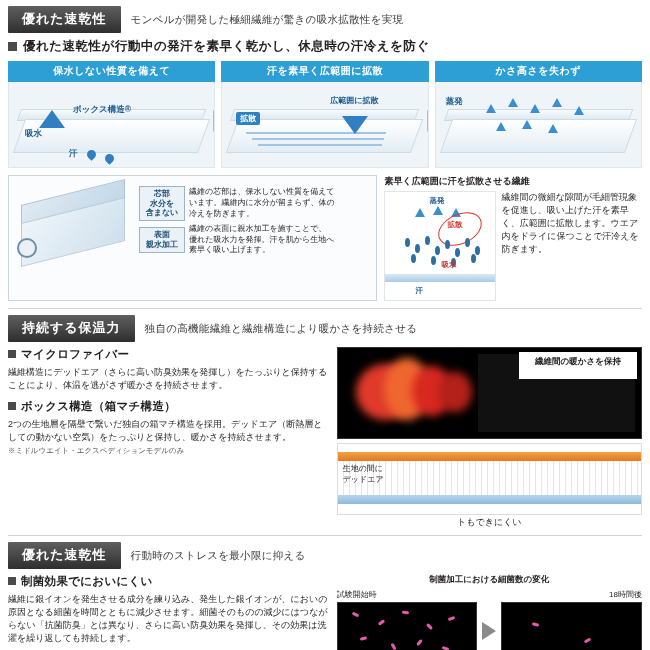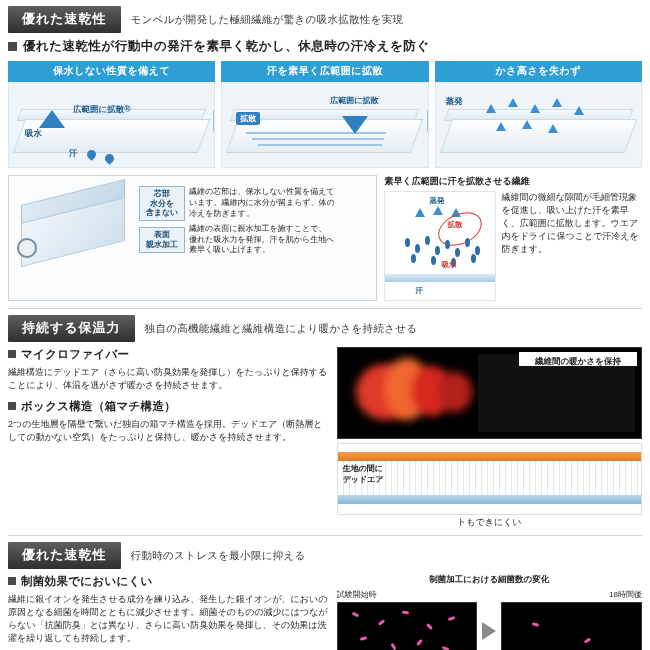--- a/index.html
+++ b/index.html
@@ -113,21 +113,21 @@
 
   <div class="panels">
 
     <div class="panel">
       <div class="panel-cap">保水しない性質を備えて</div>
       <div class="panel-body">
         <div class="slab-top"></div>
         <div class="slab"></div>
         <div class="bigarrow" style="left:30px; top:28px; transform:rotate(0deg);"></div>
         <div class="lbl" style="left:16px; top:46px;">吸水</div>
-        <div class="lbl" style="left:64px; top:22px; color:#1a5b8c;">広範囲に拡散®</div>
+        <div class="lbl" style="left:64px; top:22px; color:#1a5b8c;">ボックス構造®</div>
         <div class="droplet" style="left:78px; top:68px;"></div>
         <div class="droplet" style="left:96px; top:72px;"></div>
         <div class="lbl" style="left:60px; top:66px;">汗</div>
         <div class="arrowhead"></div>
       </div>
     </div>
 
     <div class="panel">
       <div class="panel-cap c2">汗を素早く広範囲に拡散</div>
       <div class="panel-body">
@@ -233,38 +233,39 @@
         <span class="sq"></span>
         <span>マイクロファイバー</span>
       </div>
       <div class="body-txt" style="margin-bottom:7px;">繊維構造にデッドエア（さらに高い防臭効果を発揮し）をたっぷりと保持することにより、体温を逃がさず暖かさを持続させます。</div>
 
       <div class="h3">
         <span class="sq"></span>
         <span>ボックス構造（箱マチ構造）</span>
       </div>
       <div class="body-txt">2つの生地層を隔壁で繋いだ独自の箱マチ構造を採用。デッドエア（断熱層としての動かない空気）をたっぷりと保持し、暖かさを持続させます。</div>
+      <div class="note" style="margin-top:2px;">※ミドルウエイト・エクスペディションモデルのみ</div>
     </div>
 
     <div class="s2-right">
       <div class="thermal">
         <div class="blob" style="left:18px; top:16px; width:58px;height:56px; background:#e03a2a;"></div>
         <div class="blob" style="left:46px; top:10px; width:46px;height:62px; background:#f0662f;"></div>
         <div class="blob" style="left:74px; top:18px; width:40px;height:50px; background:#d8281f;"></div>
         <div class="blob" style="left:100px; top:24px; width:34px;height:40px; background:#b3211a;"></div>
         <div style="position:absolute; right:6px; top:6px; left:140px; bottom:6px; background:#111;"></div>
-        <div style="position:absolute; right:4px; top:4px; width:118px; height:14px; background:#ffffff; color:#222; font-size:8.5px; font-weight:bold; text-align:center; line-height:18px;">繊維間の暖かさを保持</div>
+        <div style="position:absolute; right:4px; top:4px; width:118px; height:27px; background:#ffffff; color:#222; font-size:8.5px; font-weight:bold; text-align:center; line-height:18px;">繊維間の暖かさを保持</div>
       </div>
       <div style="position:relative; height:58px; margin-top:4px;">
         <div class="box-fig">
           <div style="position:absolute; left:0; right:0; top:8px; height:9px; background:linear-gradient(#f3a14a,#e07a22);"></div>
           <div style="position:absolute; left:0; right:0; bottom:10px; height:9px; background:linear-gradient(#b9d6ea,#8ab9dc);"></div>
           <div style="position:absolute; left:0; right:0; top:17px; bottom:19px; background:repeating-linear-gradient(90deg,#ffffff 0 5px,#dfe7ee 5px 6px);"></div>
         </div>
-        <div style="position:absolute; left:6px; top:20px; font-size:8px; font-weight:bold; white-space:pre-line; color:#222;">生地の間に
+        <div style="position:absolute; left:6px; top:20px; font-size:8px; font-weight:normal; white-space:pre-line; color:#222;">生地の間に
 デッドエア</div>
       </div>
       <div class="cap-c" style="margin-top:3px;">生地層を繋ぐ隔壁がしっかりと自立。かさ高さを失わず、コールドスポットもできにくい</div>
     </div>
   </div>
 
   <hr class="hr">
 
   <div class="sec-head">
     <div class="sec-title">優れた速乾性</div>

